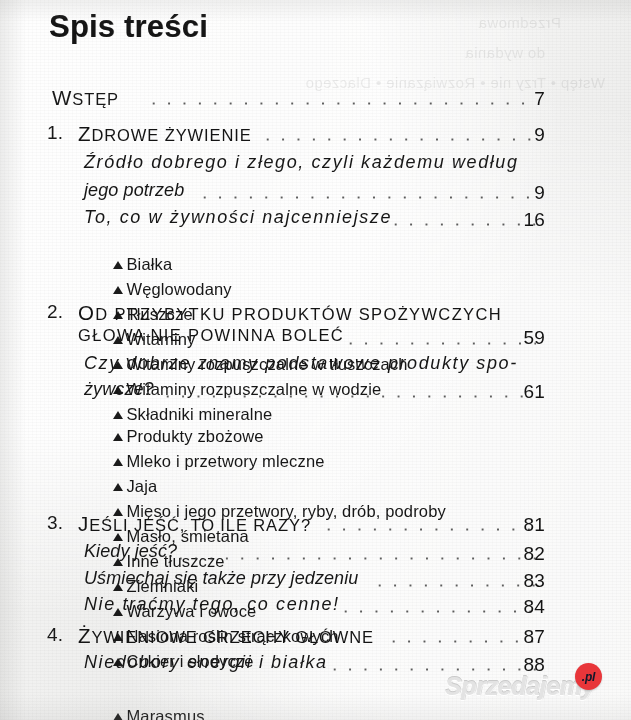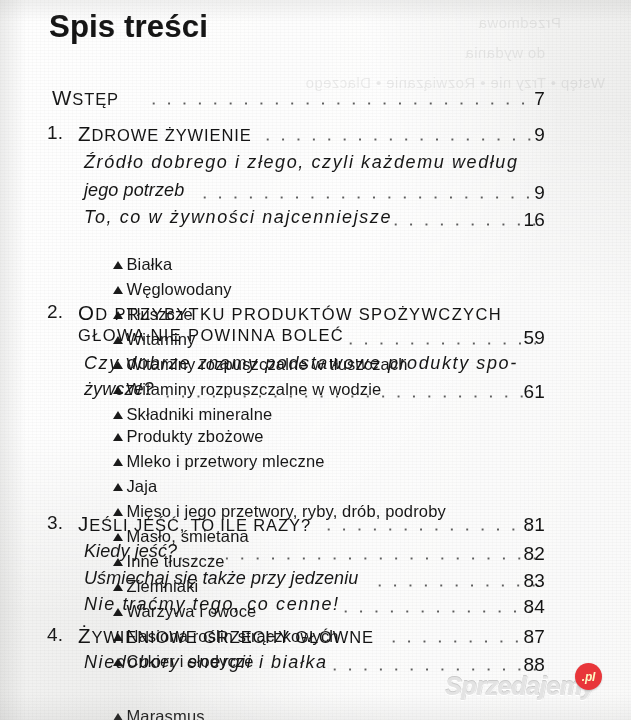--- a/index.html
+++ b/index.html
@@ -182,21 +182,21 @@
       1px 0 0 #d8d8d8;
   }
   #watermark .wm-badge {
     position: absolute;
     left: 130px;
     top: -9px;
     width: 27px;
     height: 27px;
     border-radius: 50%;
     background: #e8363a;
-    color: #fef9c3;
+    color: #0f172a;
     font-size: 12px;
     font-weight: bold;
     font-style: italic;
     display: flex;
     align-items: center;
     justify-content: center;
     letter-spacing: -0.2px;
     box-shadow: 0 1px 2px rgba(0,0,0,0.18);
   }
 </style>

